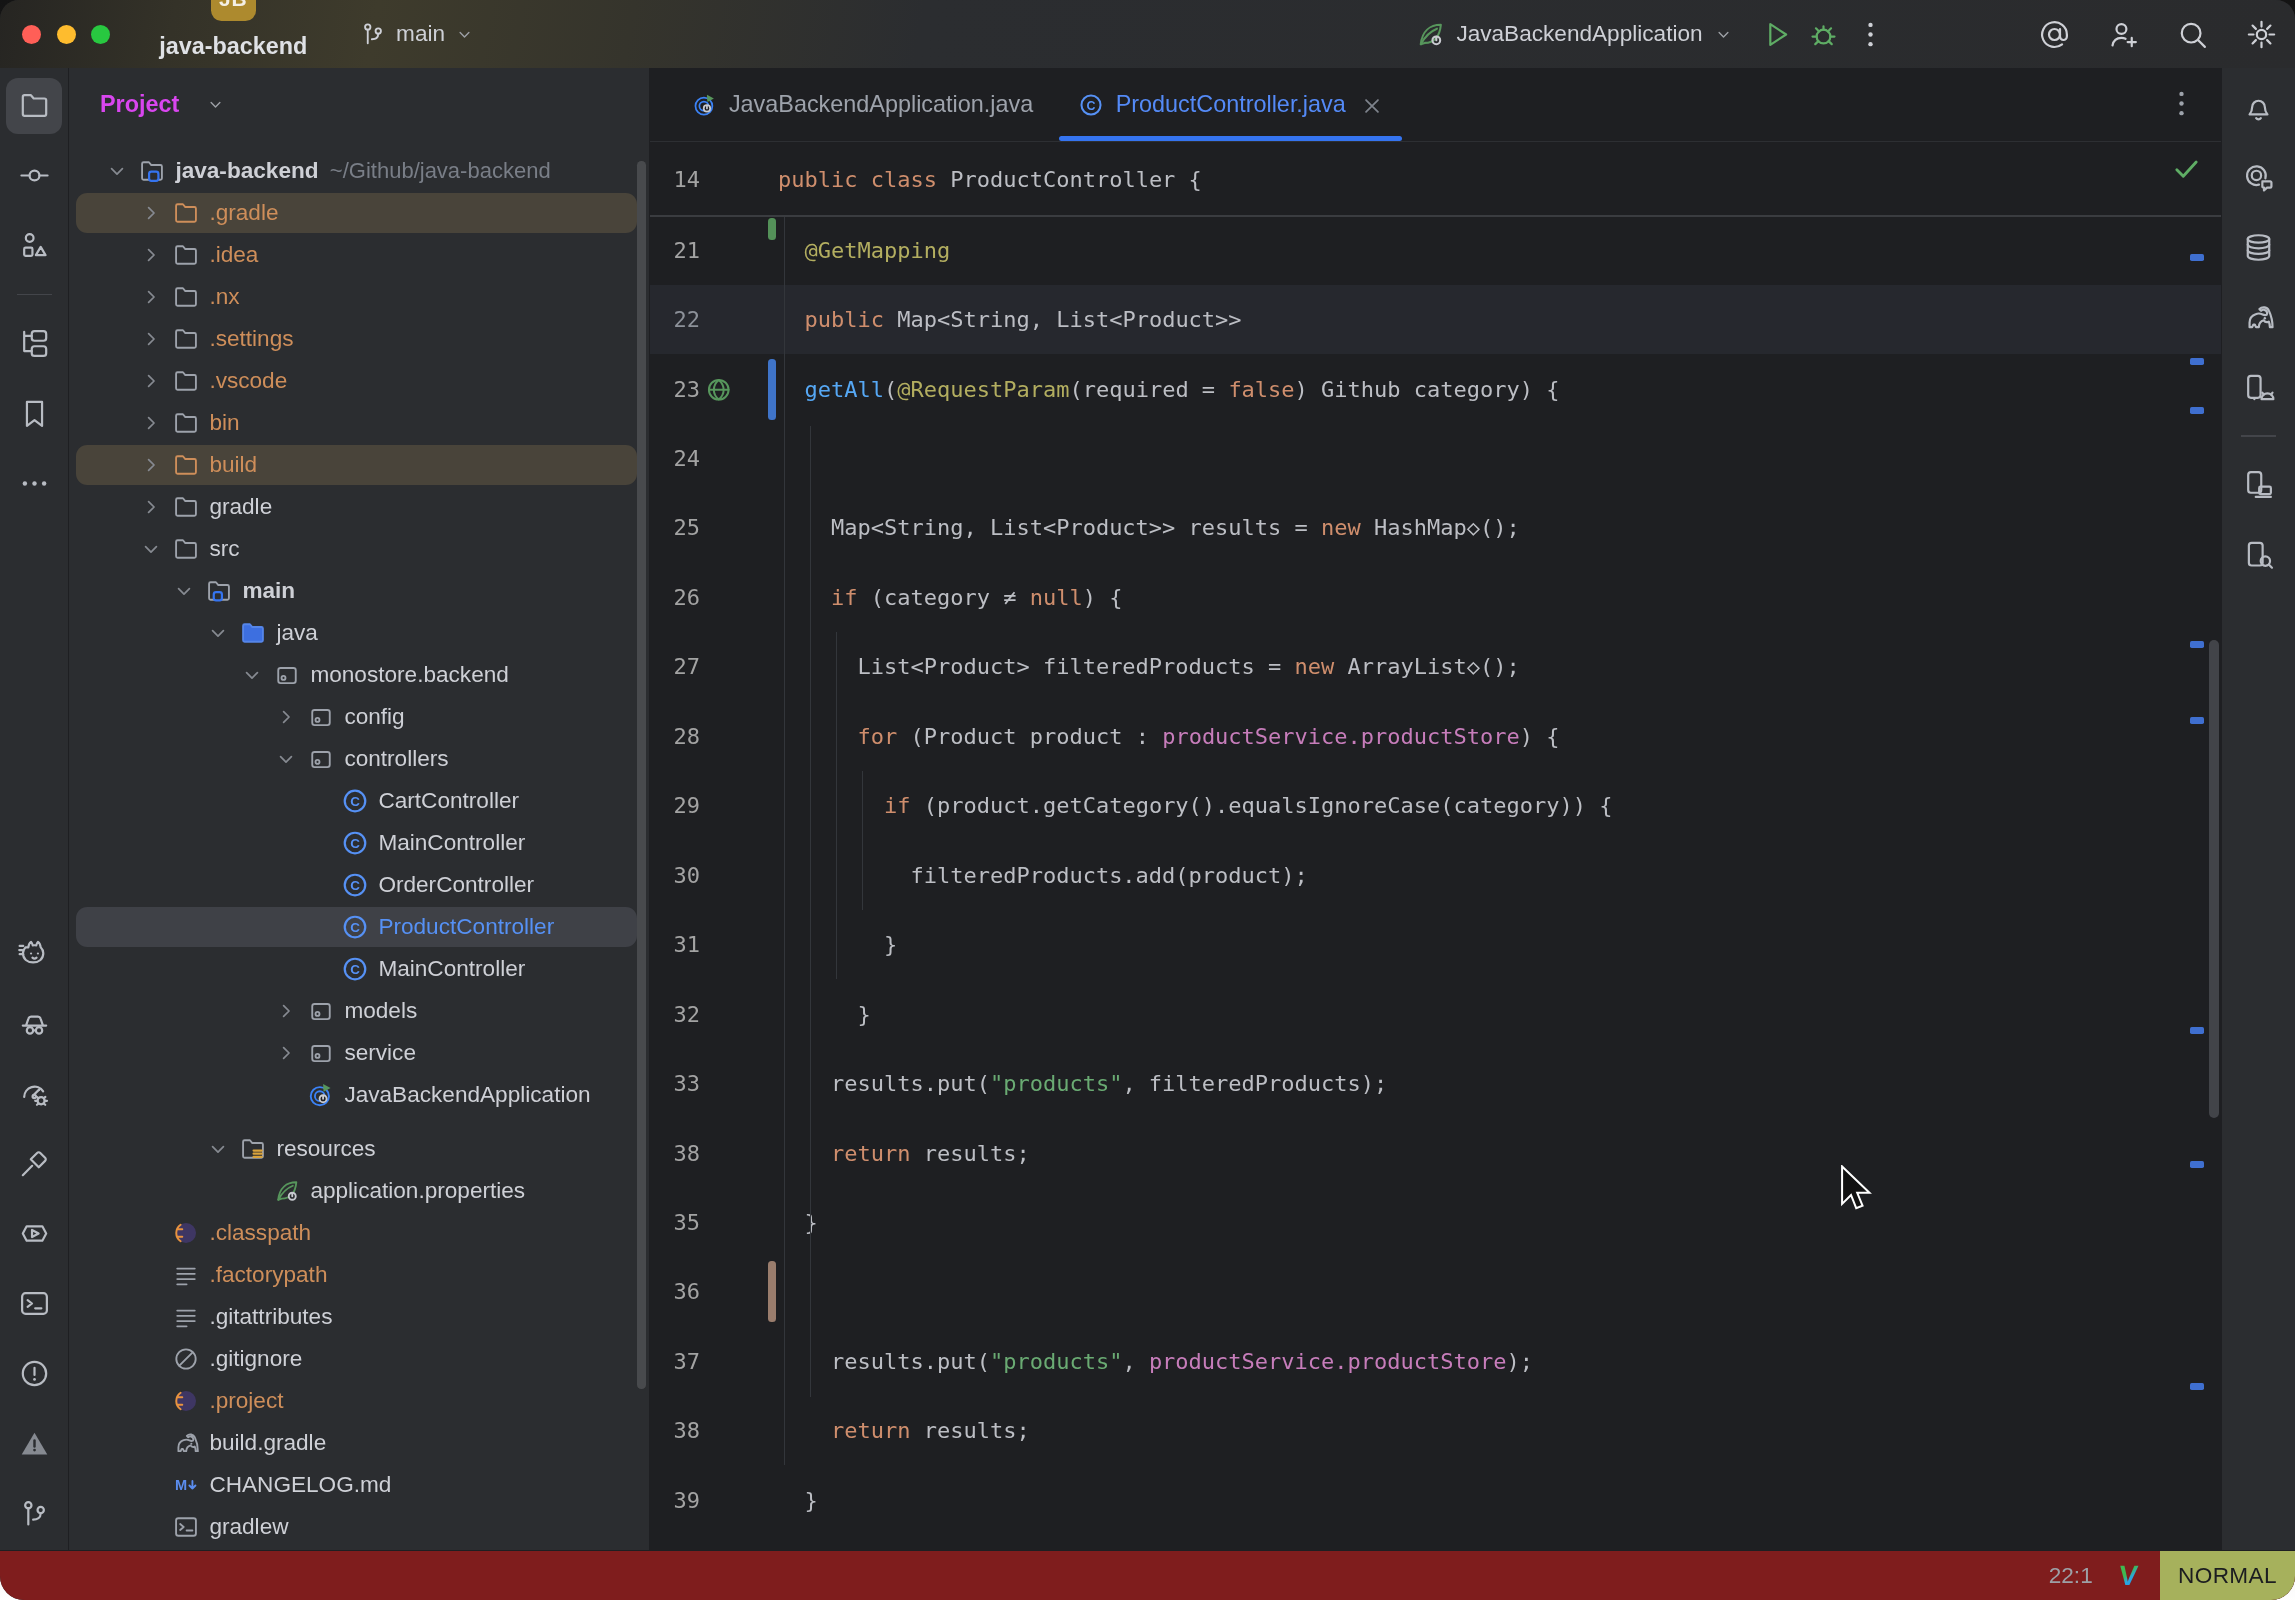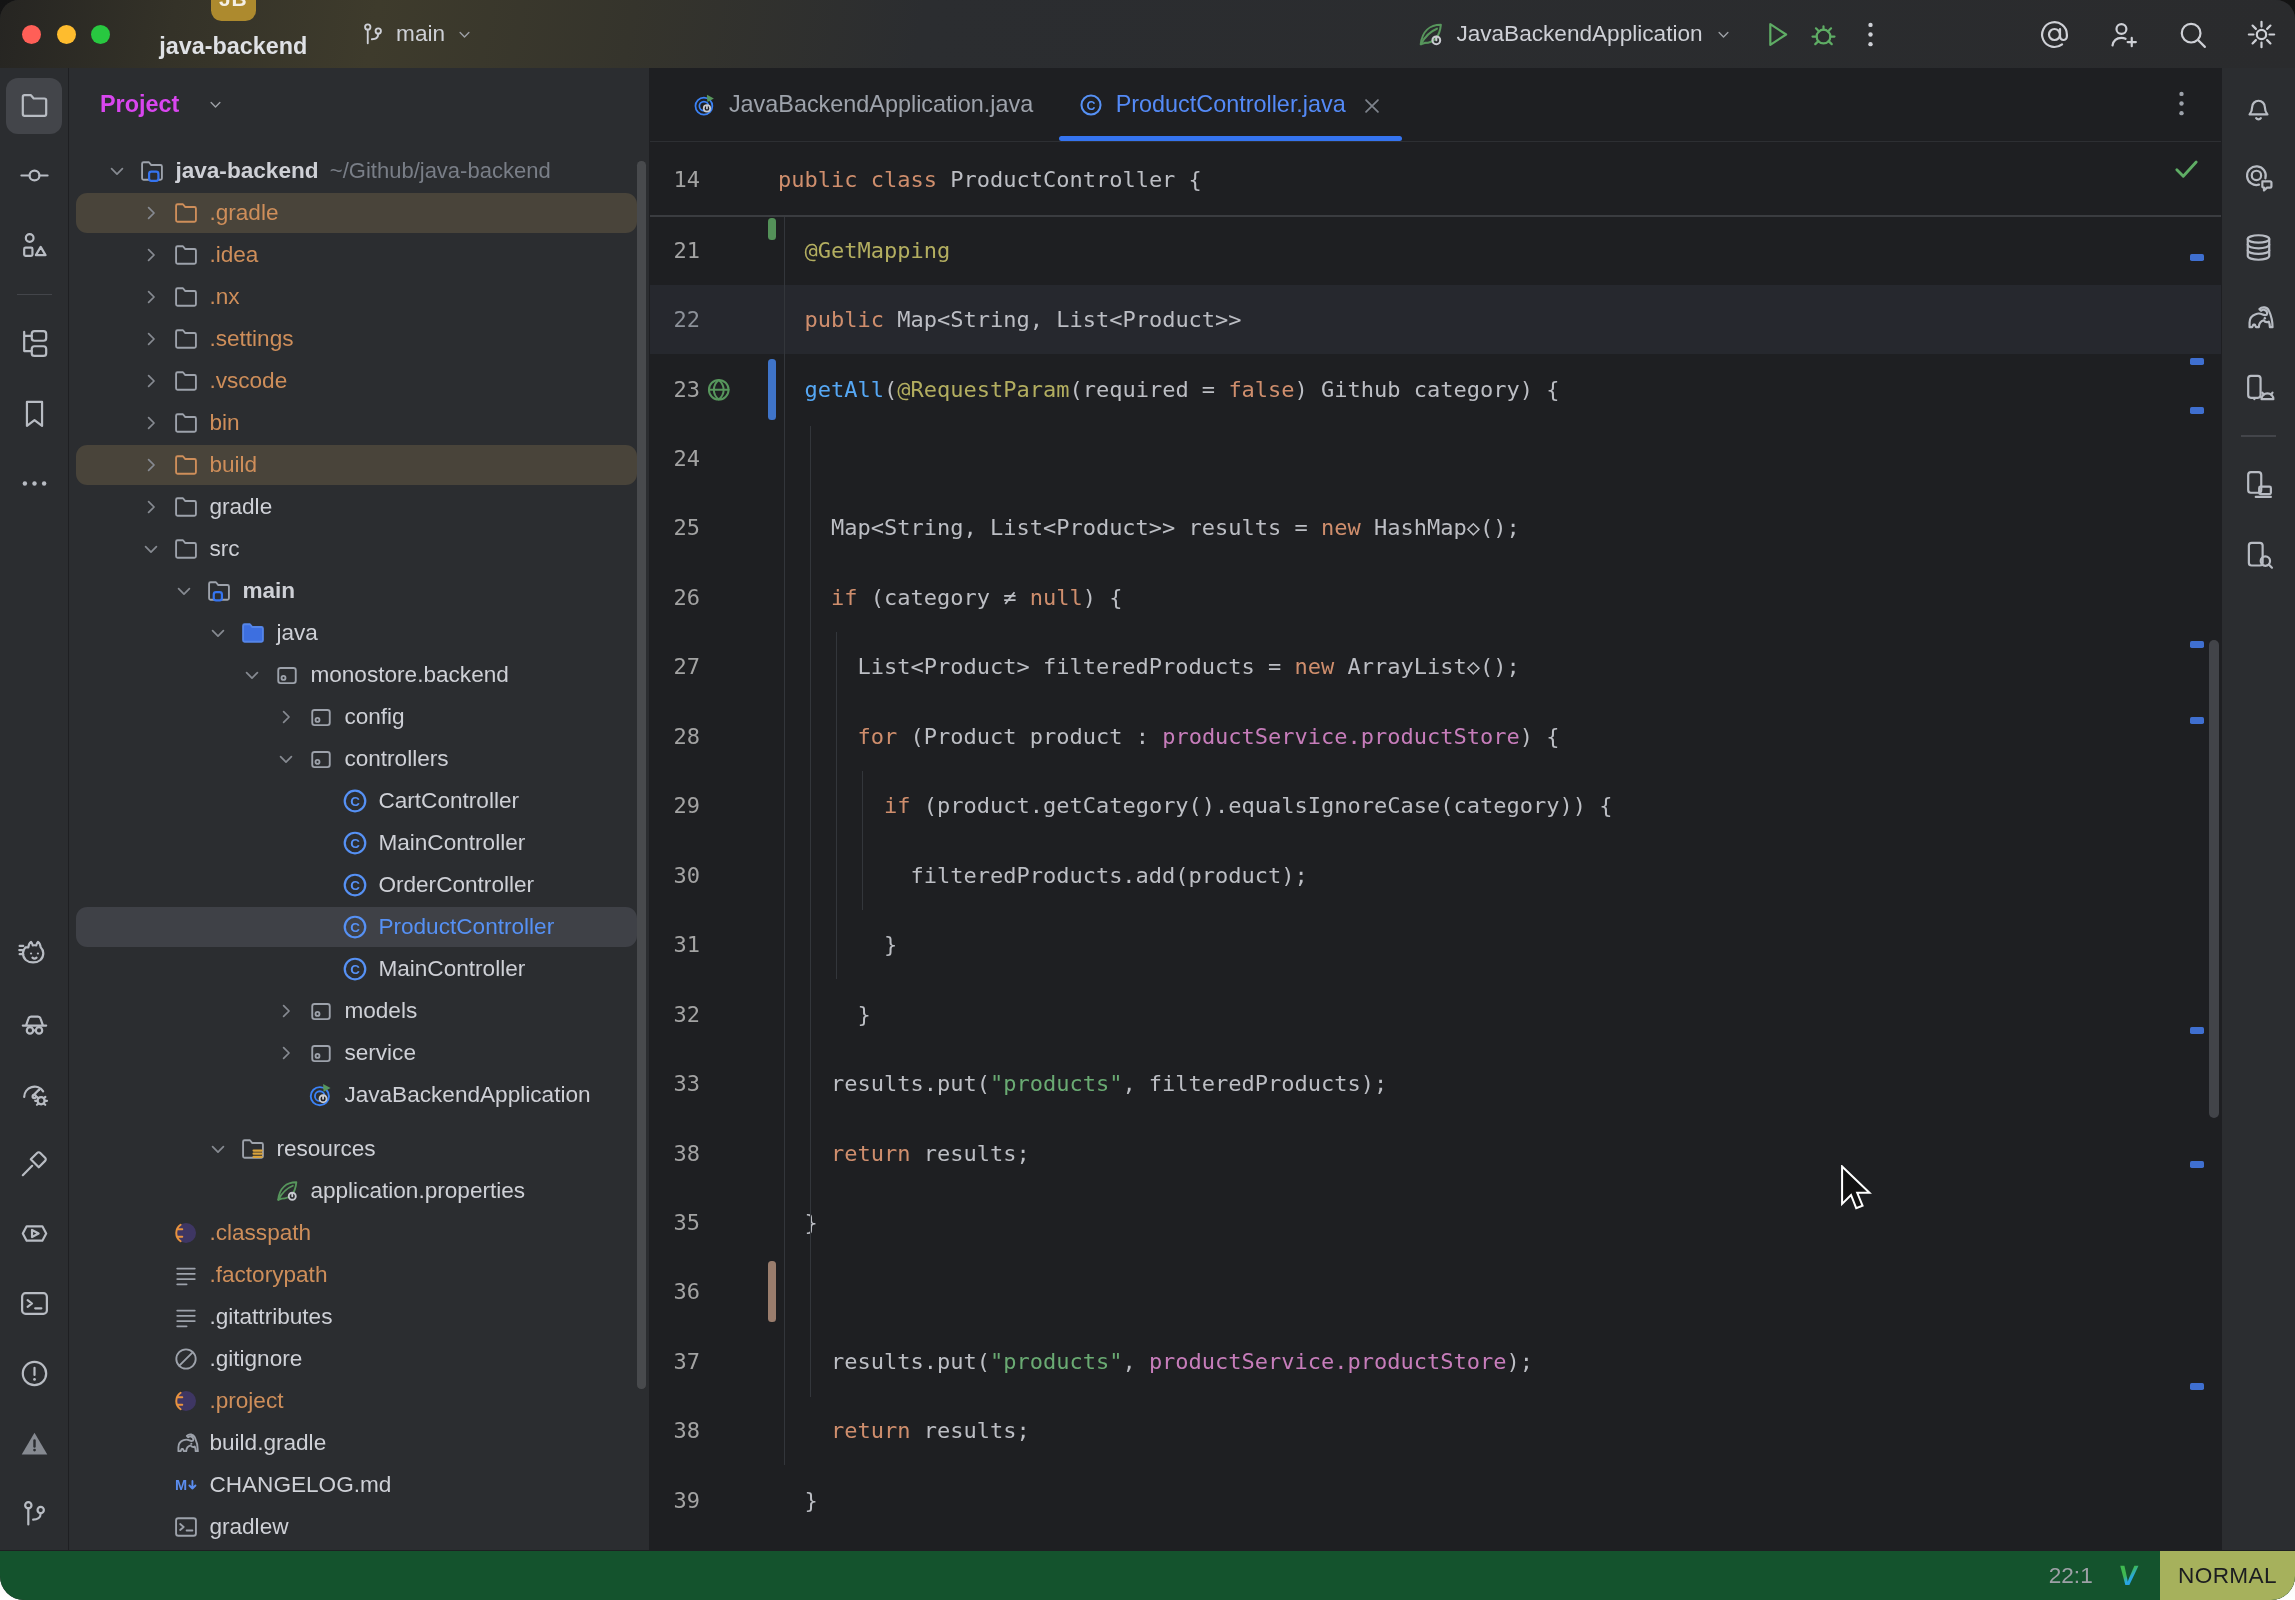--- a/index.html
+++ b/index.html
@@ -70,21 +70,21 @@
   .gbar{position:absolute;left:118px;width:7.8px;border-radius:3.5px;}
   .gbar.green{background:#549159;}
   .gbar.blue{background:#3f74c9;}
   .gbar.tan{background:#9a7d6d;}
   .gutter-ic{position:absolute;left:54px;top:20px;width:29.5px;height:29.5px;color:#57965c;}
   .indent-guide{position:absolute;width:0.9px;background:#33363b;}
   .insp-check{position:absolute;top:12px;right:19px;width:31px;height:31px;color:#5fad65;}
   .stripe-tick{position:absolute;right:17.4px;width:14px;height:7px;border-radius:1.7px;background:#3f6fd0;}
   .ed-scroll{position:absolute;right:1.7px;width:10.4px;border-radius:5.2px;background:rgba(161,166,176,.28);}
   
-  .statusbar{position:absolute;bottom:0;left:0;right:0;height:49px;background:#14532d;border-top:1.7px solid #1e1f22;
+  .statusbar{position:absolute;bottom:0;left:0;right:0;height:49px;background:#7f1d1d;border-top:1.7px solid #1e1f22;
     display:flex;align-items:center;justify-content:flex-end;font-size:22.6px;color:#9da0a6;}
   .caret-pos{margin-right:26px;}
   .vim-logo{font-weight:bold;font-size:28px;margin-right:22.6px;
     background:linear-gradient(135deg,#3fb950 0%,#3fb950 42%,#2aa8e0 58%,#1e88e5 100%);
     -webkit-background-clip:text;background-clip:text;color:transparent;transform:skewX(-6deg);}
   .vim-mode{height:49px;min-width:135px;display:flex;align-items:center;justify-content:center;
     color:#1c1d20;font-size:22.6px;letter-spacing:0.4px;}
   
   .ic{display:block;width:100%;height:100%;fill:none;stroke:currentColor;stroke-width:1.6;stroke-linecap:round;stroke-linejoin:round;}
   .ic-wrap{display:block;}

